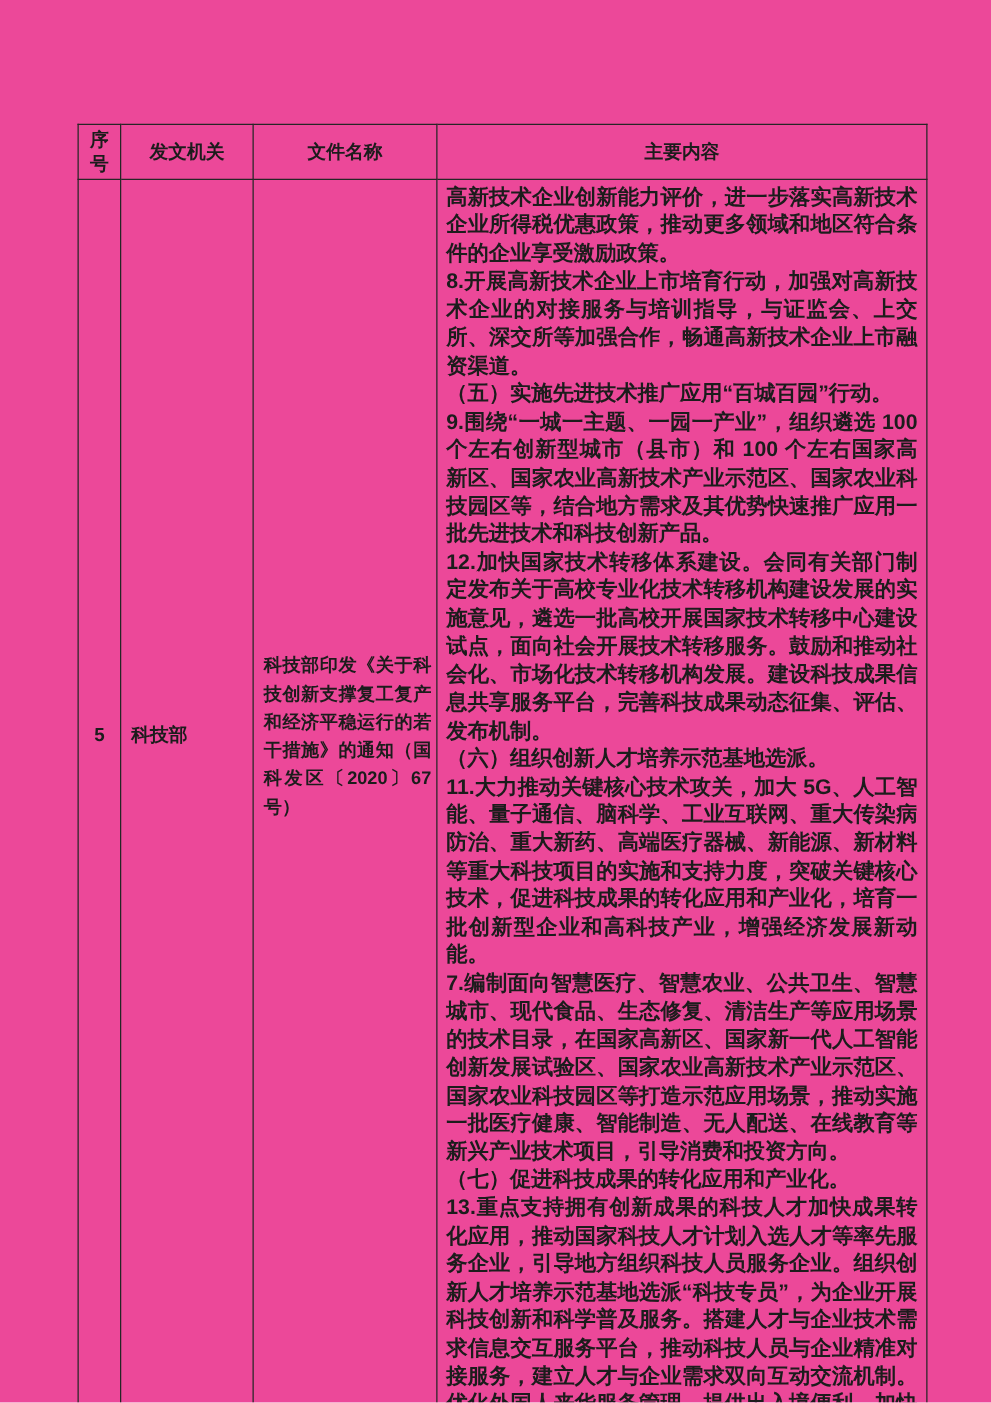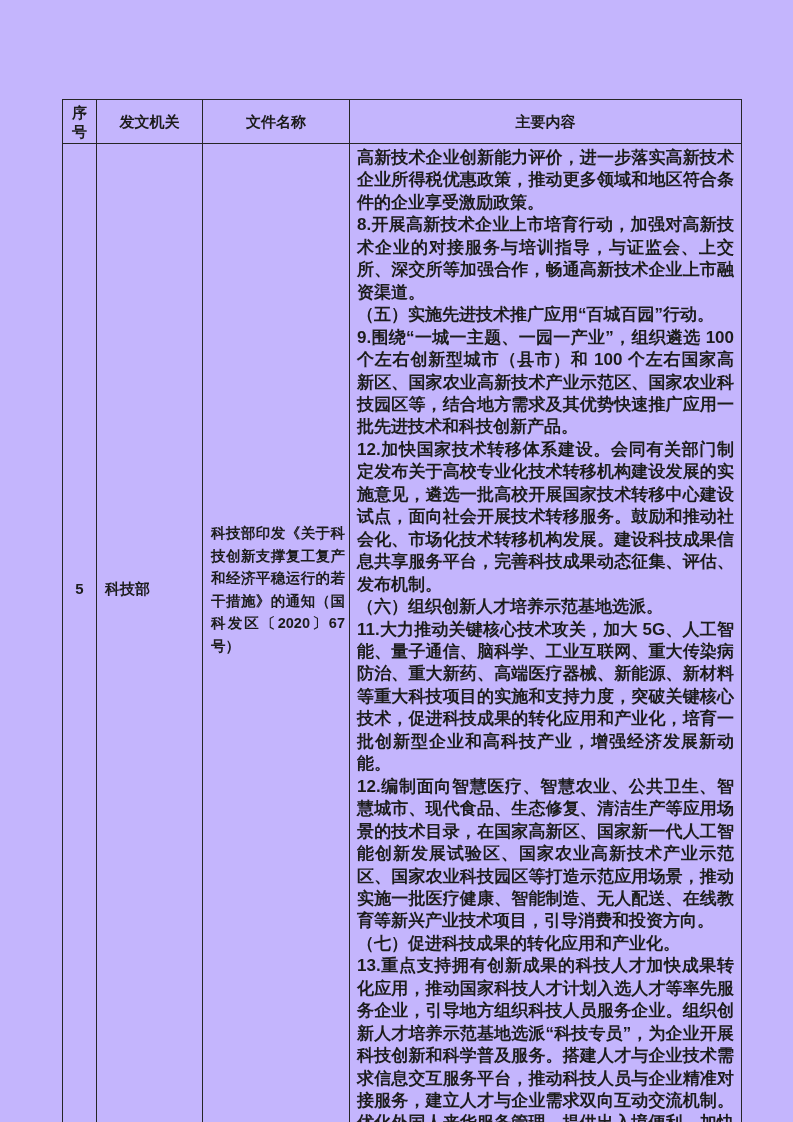--- a/index.html
+++ b/index.html
@@ -4,21 +4,21 @@
 <style>
   html, body {
     margin: 0;
     padding: 0;
     background: #ffffff;
   }
   .page {
     position: relative;
     width: 793px;
     height: 1122px;
-    background: #c4b5fd;
+    background: #ec4899;
     font-family: "Liberation Sans", "DejaVu Sans", sans-serif;
     color: #1c1c1c;
     overflow: hidden;
   }
   table.doc-table {
     position: absolute;
     left: 62px;
     top: 99px;
     width: 679px;
     border-collapse: collapse;
@@ -110,21 +110,21 @@
         <td class="cell-agency">科技部</td>
         <td class="cell-docname">科技部印发《关于科技创新支撑复工复产和经济平稳运行的若干措施》的通知（国科发区〔2020〕67 号）</td>
         <td class="cell-content">
             <p class="para">高新技术企业创新能力评价，进一步落实高新技术企业所得税优惠政策，推动更多领域和地区符合条件的企业享受激励政策。</p>
             <p class="para">8.开展高新技术企业上市培育行动，加强对高新技术企业的对接服务与培训指导，与证监会、上交所、深交所等加强合作，畅通高新技术企业上市融资渠道。</p>
             <p class="para">（五）实施先进技术推广应用“百城百园”行动。</p>
             <p class="para">9.围绕“一城一主题、一园一产业”，组织遴选 100 个左右创新型城市（县市）和 100 个左右国家高新区、国家农业高新技术产业示范区、国家农业科技园区等，结合地方需求及其优势快速推广应用一批先进技术和科技创新产品。</p>
             <p class="para">12.加快国家技术转移体系建设。会同有关部门制定发布关于高校专业化技术转移机构建设发展的实施意见，遴选一批高校开展国家技术转移中心建设试点，面向社会开展技术转移服务。鼓励和推动社会化、市场化技术转移机构发展。建设科技成果信息共享服务平台，完善科技成果动态征集、评估、发布机制。</p>
             <p class="para">（六）组织创新人才培养示范基地选派。</p>
             <p class="para">11.大力推动关键核心技术攻关，加大 5G、人工智能、量子通信、脑科学、工业互联网、重大传染病防治、重大新药、高端医疗器械、新能源、新材料等重大科技项目的实施和支持力度，突破关键核心技术，促进科技成果的转化应用和产业化，培育一批创新型企业和高科技产业，增强经济发展新动能。</p>
-            <p class="para">12.编制面向智慧医疗、智慧农业、公共卫生、智慧城市、现代食品、生态修复、清洁生产等应用场景的技术目录，在国家高新区、国家新一代人工智能创新发展试验区、国家农业高新技术产业示范区、国家农业科技园区等打造示范应用场景，推动实施一批医疗健康、智能制造、无人配送、在线教育等新兴产业技术项目，引导消费和投资方向。</p>
+            <p class="para">7.编制面向智慧医疗、智慧农业、公共卫生、智慧城市、现代食品、生态修复、清洁生产等应用场景的技术目录，在国家高新区、国家新一代人工智能创新发展试验区、国家农业高新技术产业示范区、国家农业科技园区等打造示范应用场景，推动实施一批医疗健康、智能制造、无人配送、在线教育等新兴产业技术项目，引导消费和投资方向。</p>
             <p class="para">（七）促进科技成果的转化应用和产业化。</p>
             <p class="para">13.重点支持拥有创新成果的科技人才加快成果转化应用，推动国家科技人才计划入选人才等率先服务企业，引导地方组织科技人员服务企业。组织创新人才培养示范基地选派“科技专员”，为企业开展科技创新和科学普及服务。搭建人才与企业技术需求信息交互服务平台，推动科技人员与企业精准对接服务，建立人才与企业需求双向互动交流机制。优化外国人来华服务管理，提供出入境便利。加快组织实施疫情</p>
           </td>
       </tr>
     </tbody>
   </table>
 
 
 </div>
 

